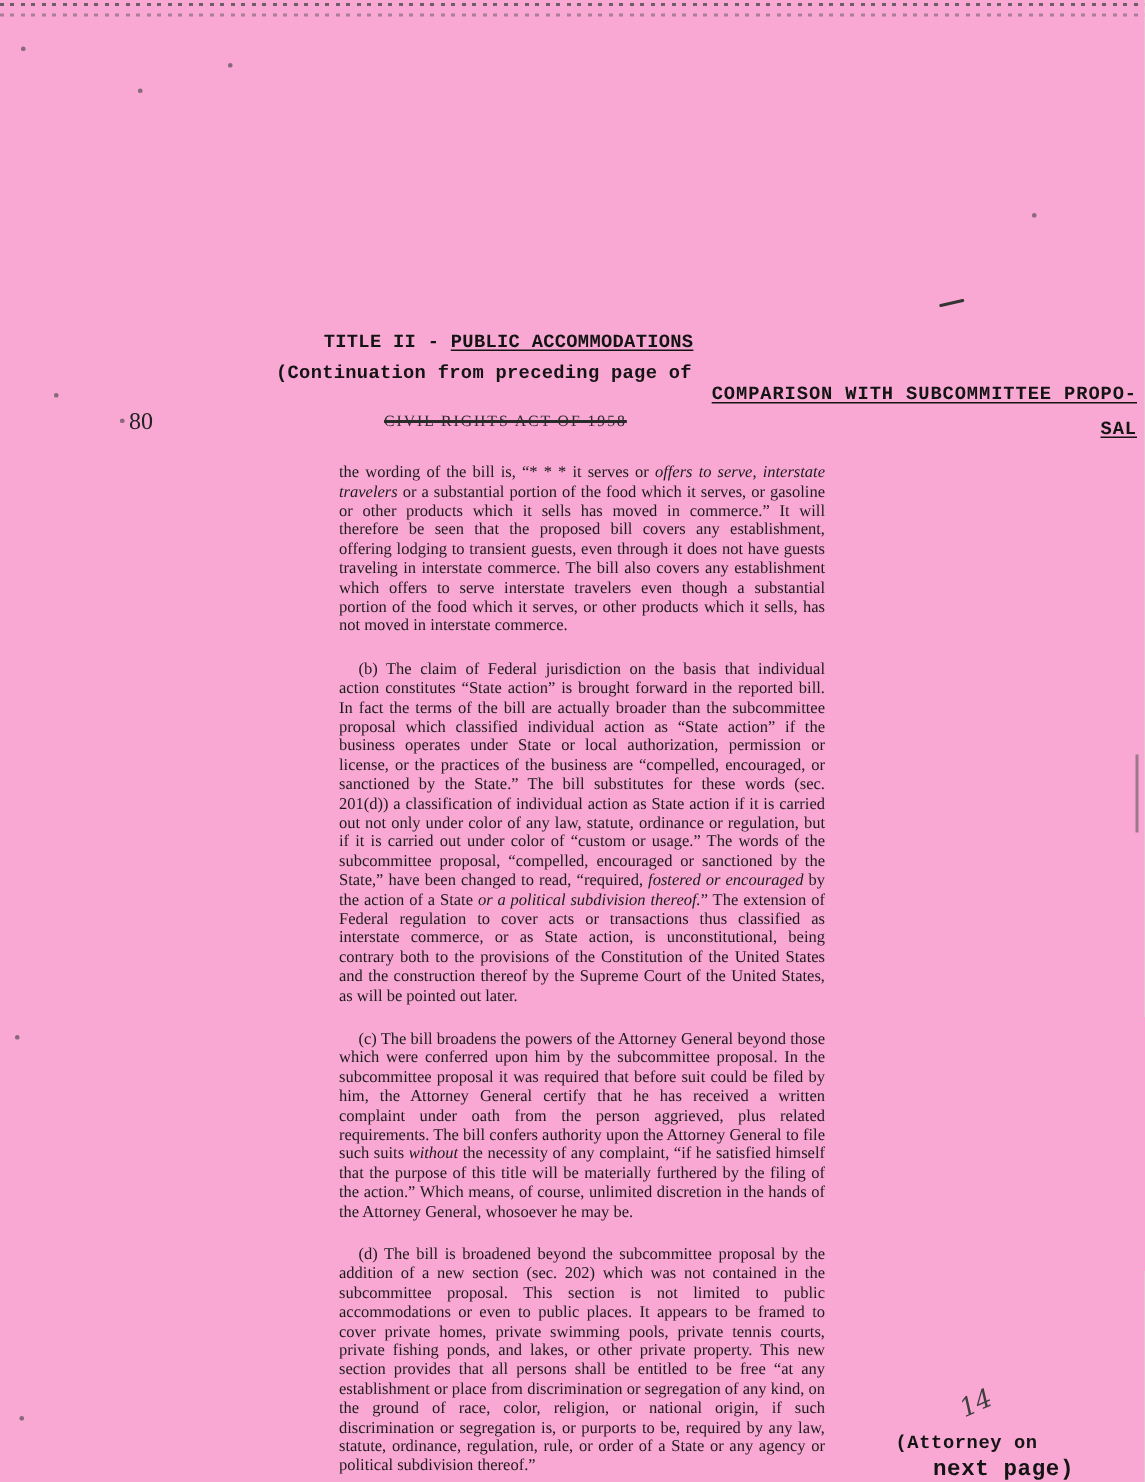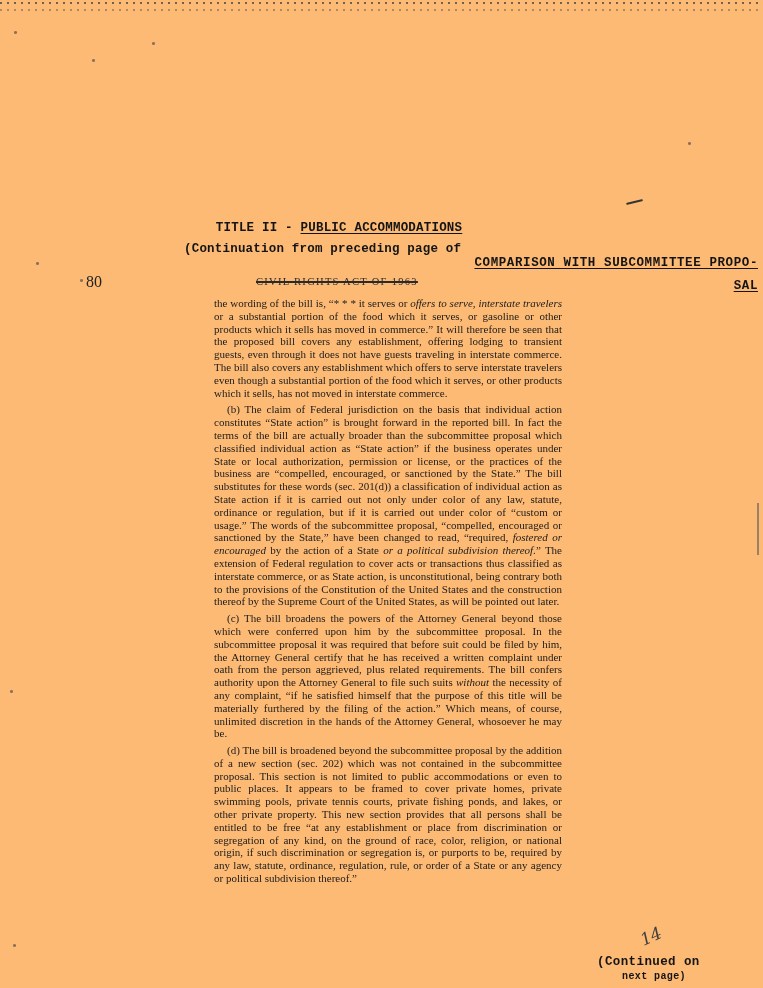--- a/index.html
+++ b/index.html
@@ -2,58 +2,58 @@
 <html><head>
 <meta charset="utf-8">
 <title>Scanned Document Page</title>
 <style>
   * { margin: 0; padding: 0; box-sizing: border-box; }
   html, body { background: #d9d9d6; }
   .page {
     position: relative;
     width: 763px;
     height: 988px;
-    background: #fdba74;
+    background: #f9a8d4;
     overflow: hidden;
     font-family: "Liberation Serif", serif;
     color: #1d1d1d;
   }
   
   .typed {
     position: absolute;
     font-family: "Liberation Mono", "DejaVu Sans Mono", monospace;
     font-weight: 700;
     color: #141414;
     white-space: pre;
   }
   .u { text-decoration: underline; text-underline-offset: 2px; }
   .title-line   { left: 185px; top: 207px; font-size: 12.5px; letter-spacing: 0.2px; }
   .continuation { left: 184px; top: 242px; font-size: 12.5px; letter-spacing: 0.2px; }
   .comparison   { right: 5px;  top: 256px; font-size: 12.5px; letter-spacing: 0.6px; }
   .sal          { right: 5px;  top: 279px; font-size: 12.5px; letter-spacing: 0.6px; text-decoration: underline; }
   .continued1   { left: 597px; top: 955px; font-size: 12.5px; letter-spacing: 0.4px; }
-  .continued2   { left: 622px; top: 971px; font-size: 10px; letter-spacing: 0.4px; }
+  .continued2   { left: 622px; top: 971px; font-size: 15px; letter-spacing: 0.4px; }
   
   .page-number {
     position: absolute; left: 86px; top: 273px;
     font-family: "Liberation Serif", serif; font-size: 16px; color: #222;
   }
   .struck {
     position: absolute; left: 256px; top: 276px;
     font-family: "Liberation Serif", serif; font-size: 10.5px;
     letter-spacing: 1.3px; color: #2a2a2a;
     text-decoration: line-through;
     text-decoration-thickness: 1.5px;
   }
   .body-text {
     position: absolute; left: 210px; top: 293px; width: 356px;
     font-size: 11px; line-height: 12.8px; text-align: justify;
     color: #1b1b1b;
   }
-  .para { margin: 4px; }
+  .para { margin: 16px; }
   .para.indent { text-indent: 13px; }
   .para em { font-style: italic; }
   
   .handwritten {
     position: absolute; left: 640px; top: 926px;
     font-family: "DejaVu Serif", serif; font-style: italic;
     font-size: 17px; color: #3f3f3f;
     transform: rotate(-24deg);
   }
   .pen-dash {
@@ -101,28 +101,28 @@
   <div class="pen-dash"></div>
   <div class="margin-line"></div>
 
   <div class="typed title-line">
     <span>TITLE II - </span><span class="u">PUBLIC ACCOMMODATIONS</span>
   </div>
   <div class="typed comparison u">COMPARISON WITH SUBCOMMITTEE PROPO-</div>
   <div class="typed continuation">(Continuation from preceding page of</div>
 
   <div class="page-number">80</div>
-  <div class="struck">CIVIL RIGHTS ACT OF 1963</div>
+  <div class="struck">CIVIL RIGHTS ACT OF 1958</div>
   <div class="typed sal u">SAL</div>
 
   <div class="body-text">
       <p class="para"><span>the wording of the bill is, “* * * it serves or </span><em>offers to serve, interstate travelers</em><span> or a substantial portion of the food which it serves, or gasoline or other products which it sells has moved in commerce.”  It will therefore be seen that the proposed bill covers any establishment, offering lodging to transient guests, even through it does not have guests traveling in interstate commerce. The bill also covers any establishment which offers to serve interstate travelers even though a substantial portion of the food which it serves, or other products which it sells, has not moved in interstate commerce.</span></p>
       <p class="para indent"><span>(b) The claim of Federal jurisdiction on the basis that individual action constitutes “State action” is brought forward in the reported bill.  In fact the terms of the bill are actually broader than the subcommittee proposal which classified individual action as “State action” if the business operates under State or local authorization, permission or license, or the practices of the business are “compelled, encouraged, or sanctioned by the State.”  The bill substitutes for these words (sec. 201(d)) a classification of individual action as State action if it is carried out not only under color of any law, statute, ordinance or regulation, but if it is carried out under color of “custom or usage.” The words of the subcommittee proposal, “compelled, encouraged or sanctioned by the State,” have been changed to read, “required, </span><em>fostered or encouraged</em><span> by the action of a State </span><em>or a political subdivision thereof.</em><span>”  The extension of Federal regulation to cover acts or transactions thus classified as interstate commerce, or as State action, is unconstitutional, being contrary both to the provisions of the Constitution of the United States and the construction thereof by the Supreme Court of the United States, as will be pointed out later.</span></p>
       <p class="para indent"><span>(c) The bill broadens the powers of the Attorney General beyond those which were conferred upon him by the subcommittee proposal.  In the subcommittee proposal it was required that before suit could be filed by him, the Attorney General certify that he has received a written complaint under oath from the person aggrieved, plus related requirements.  The bill confers authority upon the Attorney General to file such suits </span><em>without</em><span> the necessity of any complaint, “if he satisfied himself that the purpose of this title will be materially furthered by the filing of the action.”  Which means, of course, unlimited discretion in the hands of the Attorney General, whosoever he may be.</span></p>
       <p class="para indent"><span>(d) The bill is broadened beyond the subcommittee proposal by the addition of a new section (sec. 202) which was not contained in the subcommittee proposal.  This section is not limited to public accommodations or even to public places.  It appears to be framed to cover private homes, private swimming pools, private tennis courts, private fishing ponds, and lakes, or other private property.  This new section provides that all persons shall be entitled to be free “at any establishment or place from discrimination or segregation of any kind, on the ground of race, color, religion, or national origin, if such discrimination or segregation is, or purports to be, required by any law, statute, ordinance, regulation, rule, or order of a State or any agency or political subdivision thereof.”</span></p>
     </div>
 
-  <div class="typed continued1">(Continued on</div>
+  <div class="typed continued1">(Attorney on</div>
   <div class="typed continued2">next page)</div>
 
   <div class="handwritten">14</div>
 
 </div>
 
 </body></html>

